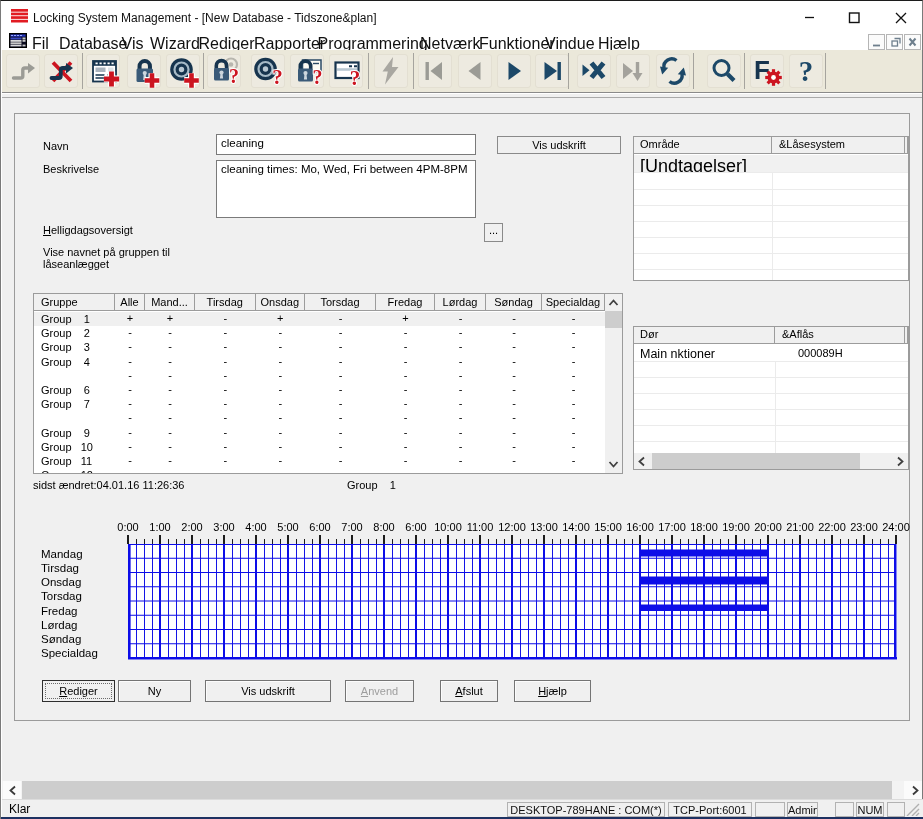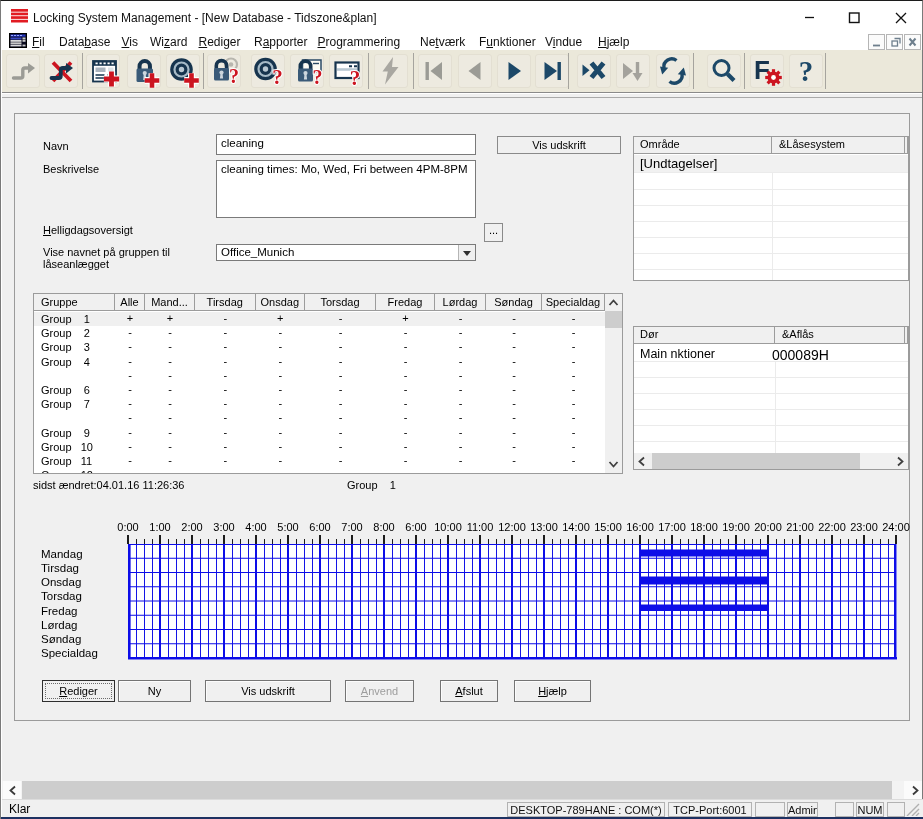--- a/index.html
+++ b/index.html
@@ -1,20 +1,20 @@
 <!DOCTYPE html>
 <html><head><meta charset="utf-8"><style>
 * { margin:0; padding:0; box-sizing:border-box; }
 body { width:923px; height:819px; font-family:"Liberation Sans", sans-serif; background:#fff; position:relative; overflow:hidden; }
 .abs { position:absolute; }
 #win { position:absolute; left:0; top:0; width:923px; height:819px; border-left:1px solid #7a7a7a; border-right:1px solid #7a7a7a; border-top:1px solid #1c1c1c; background:#fff; }
 #titlebar { position:absolute; left:1px; top:1px; width:920px; height:30px; background:#fff; }
 .ttext { position:absolute; left:31px; top:9px; font-size:12px; color:#101010; }
 #menubar { position:absolute; left:1px; top:31px; width:920px; height:18px; background:#fff; }
-.mi { position:absolute; top:3px; font-size:12px; color:#101010; white-space:pre; }
+.mi { position:absolute; top:3px; font-size:16px; color:#101010; white-space:pre; }
 #toolbar { position:absolute; left:1px; top:49px; width:920px; height:43px; background:#ebe8da; border-bottom:1px solid #8a8a8a; }
 .tbtn { position:absolute; top:4px; width:34px; height:34px; background:#edeae0; border:1px solid #e3dfd2; border-radius:3px; }
 .tbtn svg { position:absolute; left:-1px; top:-1px; }
 .tsep { position:absolute; top:3px; width:1px; height:36px; background:#a6a49e; }
 #client { position:absolute; left:1px; top:93px; width:920px; height:687px; background:#f0f0f0; }
 .cline { position:absolute; left:0; top:3px; width:920px; height:1px; background:#a9a9a9; }
 #dlg { position:absolute; left:12px; top:19px; width:896px; height:608px; border:1px solid #9b9b9b; background:#f0f0f0; }
 .lbl { position:absolute; font-size:11px; color:#000; }
 .inp { position:absolute; background:#fff; border:1px solid #7a7a7a; font-size:11.5px; color:#000; padding:2px 4px; }
 .btn { position:absolute; background:#f0f0f0; border:1px solid #8a8a8a; font-size:11px; color:#000; text-align:center; }
@@ -254,44 +254,40 @@
       <div id="dlg">
         <div class="abs" style="left:-1px;top:-1px;width:897px;height:609px">
           <div class="lbl" style="left:29px;top:27px">Navn</div>
           <div class="inp" style="left:202px;top:21px;width:260px;height:21px">cleaning</div>
           <div class="btn" style="left:483px;top:23px;width:124px;height:18px;line-height:16px">Vis udskrift</div>
           <div class="lbl" style="left:29px;top:50px">Beskrivelse</div>
           <div class="inp" style="left:202px;top:47px;width:260px;height:58px">cleaning times: Mo, Wed, Fri between 4PM-8PM</div>
           <div class="lbl" style="left:29px;top:111px"><u>H</u>elligdagsoversigt</div>
           <div class="btn" style="left:470px;top:110px;width:19px;height:19px;line-height:13px">...</div>
           <div class="lbl" style="left:29px;top:133px">Vise navnet på gruppen til<br>låseanlægget</div>
-          <div class="combo" style="left:202px;top:131px;width:260px;height:17px">
-            <span class="tx">Office_Munich</span>
-            <span class="cbtn"></span>
-          </div>
           <div class="grid" style="left:619px;top:23px;width:276px;height:145px;font-size:12.5px">
             <div class="ghead" style="left:0;width:138px;height:17px;padding:1px 0 0 6px">Område</div>
             <div class="ghead" style="left:138px;width:133px;height:17px;padding:1px 0 0 7px">&amp;Låsesystem</div>
             <div class="ghead" style="left:271px;width:3px;height:17px"></div>
-            <div class="cell" style="left:0;top:18px;width:274px;height:17px;background:#f1f1f1;padding:1px 0 0 6px;font-size:13px">[Undtagelser]</div>
+            <div class="cell" style="left:0;top:18px;width:274px;height:17px;background:#f1f1f1;padding:1px 0 0 6px;font-size:18px">[Undtagelser]</div>
             <div class="hline" style="left:0;top:35px;width:274px"></div>
             <div class="hline" style="left:0;top:51.5px;width:274px"></div>
             <div class="hline" style="left:0;top:67.5px;width:274px"></div>
             <div class="hline" style="left:0;top:83.5px;width:274px"></div>
             <div class="hline" style="left:0;top:100px;width:274px"></div>
             <div class="hline" style="left:0;top:116px;width:274px"></div>
             <div class="hline" style="left:0;top:132px;width:274px"></div>
             <div class="vline" style="left:138px;top:35px;height:108px"></div>
           </div>
           <div class="grid" style="left:619px;top:213px;width:276px;height:144px;font-size:12.5px">
             <div class="ghead" style="left:0;width:141px;height:17px;padding:1px 0 0 6px">Dør</div>
             <div class="ghead" style="left:141px;width:130px;height:17px;padding:1px 0 0 7px">&amp;Aflås</div>
             <div class="ghead" style="left:271px;width:3px;height:17px"></div>
             <div class="cell" style="left:6px;top:20px;font-size:12.5px">Main nktioner</div>
-            <div class="cell" style="left:138px;top:20px;font-size:14px">000089H</div>
+            <div class="cell" style="left:164px;top:20px;font-size:11px">000089H</div>
             <div class="hline" style="left:0;top:34px;width:274px"></div>
             <div class="hline" style="left:0;top:50px;width:274px"></div>
             <div class="hline" style="left:0;top:66px;width:274px"></div>
             <div class="hline" style="left:0;top:82px;width:274px"></div>
             <div class="hline" style="left:0;top:98px;width:274px"></div>
             <div class="hline" style="left:0;top:114px;width:274px"></div>
             <div class="vline" style="left:141px;top:34px;height:92px"></div>
             <div class="sb" style="left:0;top:126px;width:274px;height:17px">
               <svg style="position:absolute;left:3px;top:3px" width="10" height="11" viewBox="0 0 10 11">
                 <path d="M7,1.5 L2.5,5.5 L7,9.5" stroke="#404040" stroke-width="1.8" fill="none"></path>

